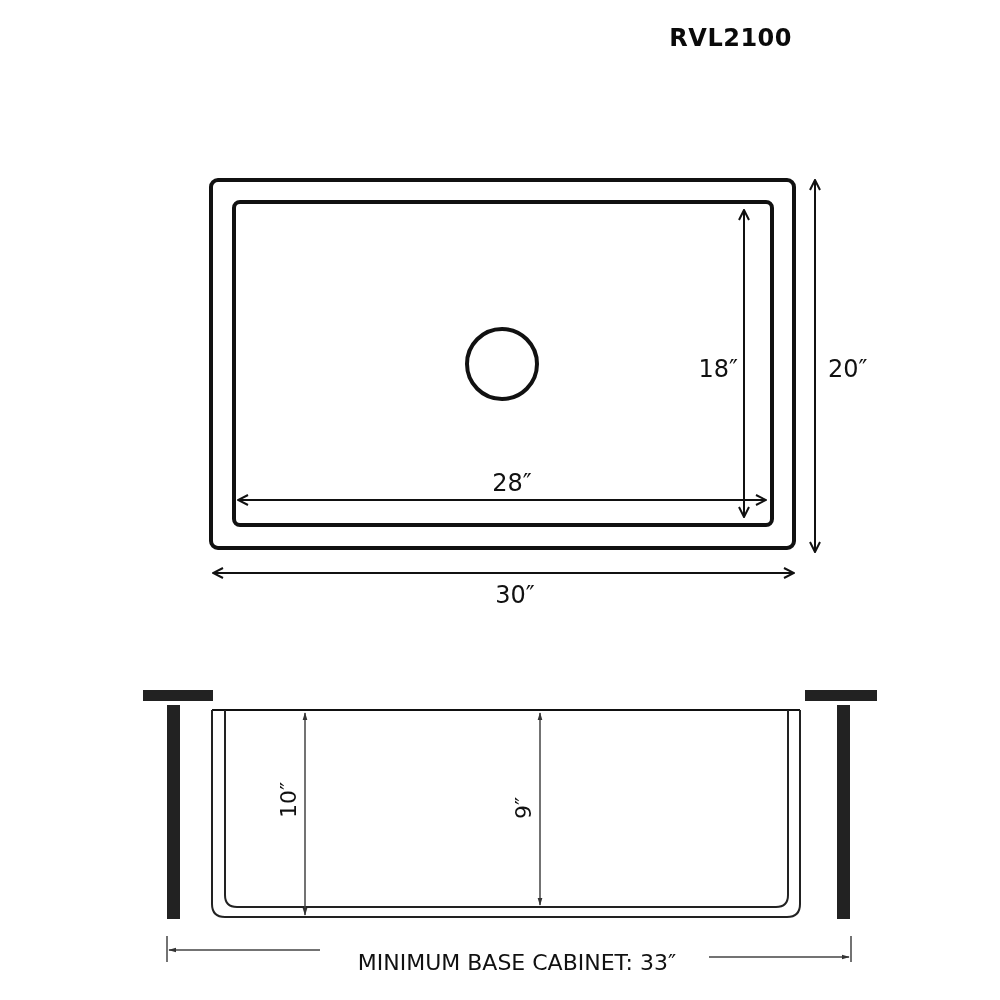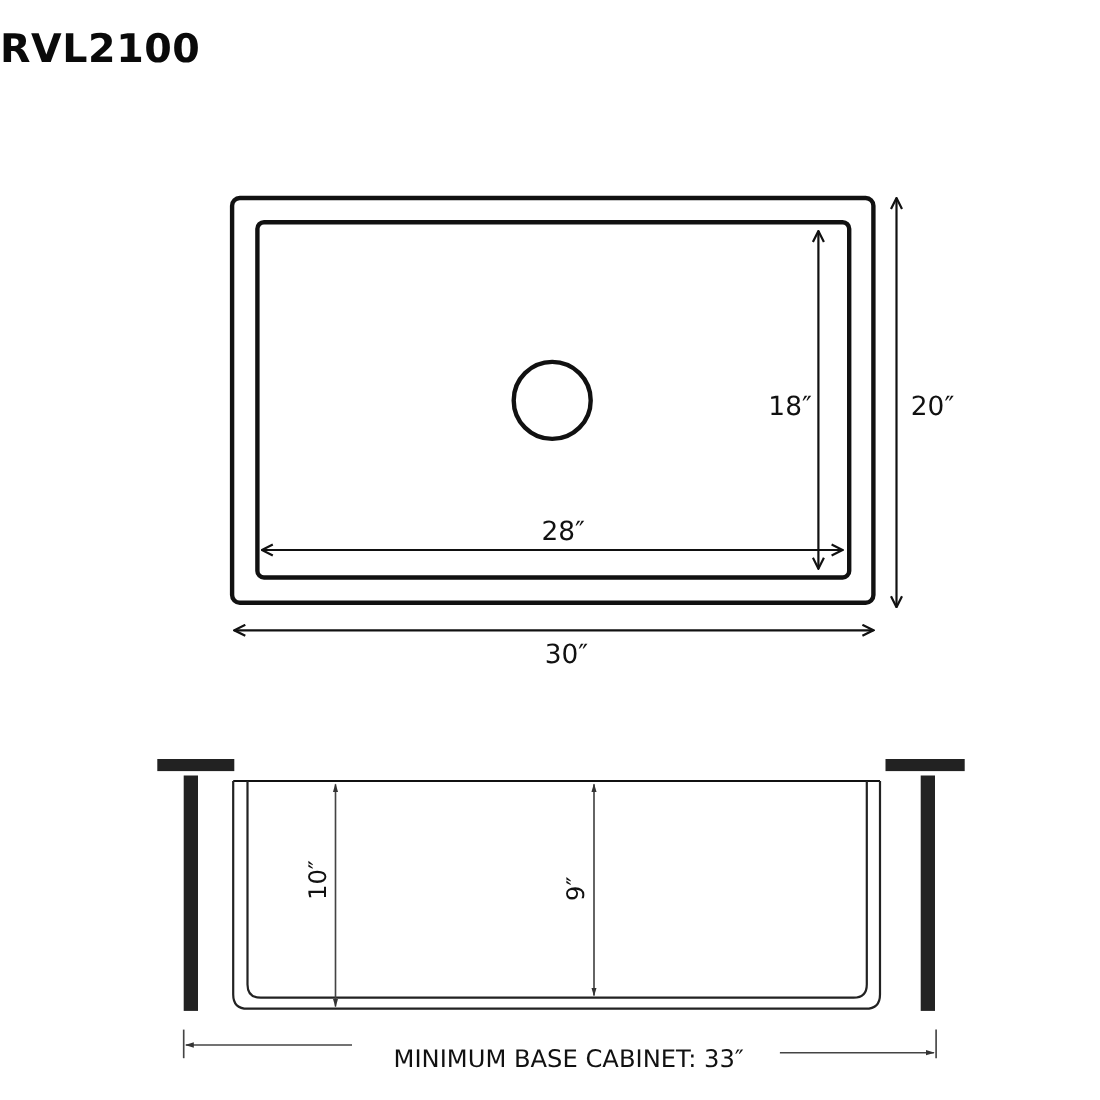--- a/index.html
+++ b/index.html
@@ -1,17 +1,17 @@
 <!DOCTYPE html>
 <html><head>
   <meta charset="utf-8">
   <style>
     html, body { margin: 0; padding: 0; background: #ffffff; }
     body { width: 1000px; height: 1000px; position: relative; overflow: hidden; font-family: "DejaVu Sans", "Liberation Sans", sans-serif; color: #111; }
-    .title { position: absolute; left: 0; width: 792px; top: 24px; text-align: left; font-weight: bold; font-size: 36px; letter-spacing: 0.5px; color: #0a0a0a; }
+    .title { position: absolute; left: 0; width: 792px; top: 24px; text-align: right; font-weight: bold; font-size: 24px; letter-spacing: 0.5px; color: #0a0a0a; }
     svg { position: absolute; left: 0; top: 0; }
     .dim { font-family: "DejaVu Sans", "Liberation Sans", sans-serif; font-size: 24px; fill: #111; }
     .dim-sm { font-family: "DejaVu Sans", "Liberation Sans", sans-serif; font-size: 22px; fill: #111; }
   </style>
 </head>
 <body>
 
 <div class="title">RVL2100</div>
 
 <svg width="1000" height="1000" viewBox="0 0 1000 1000">

